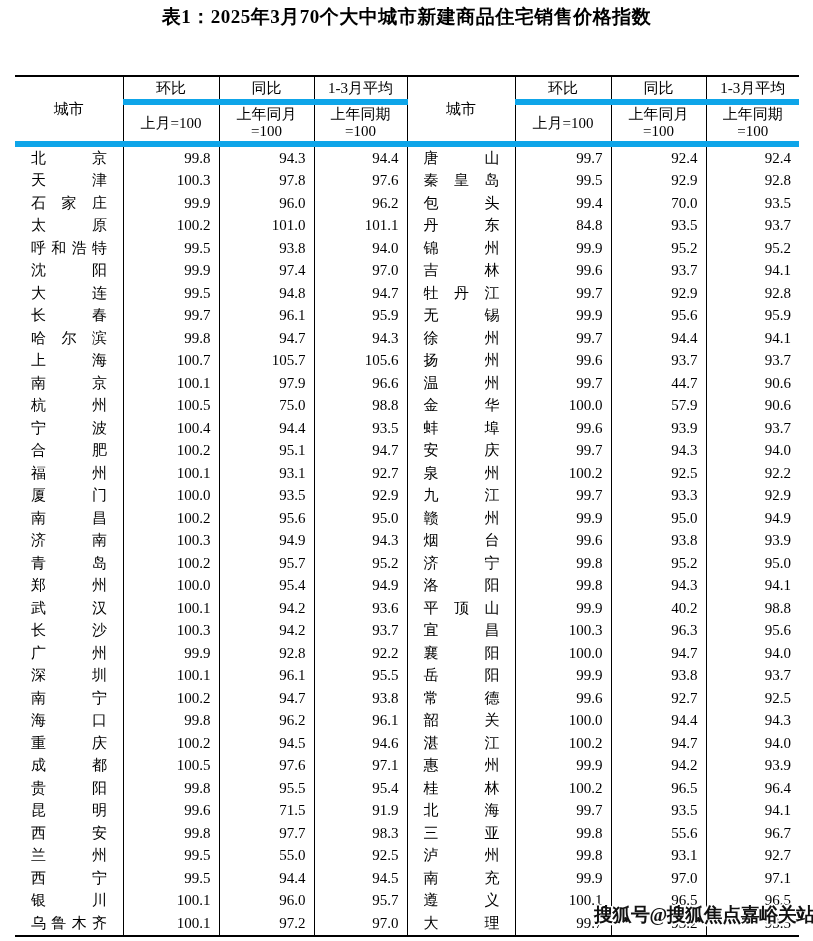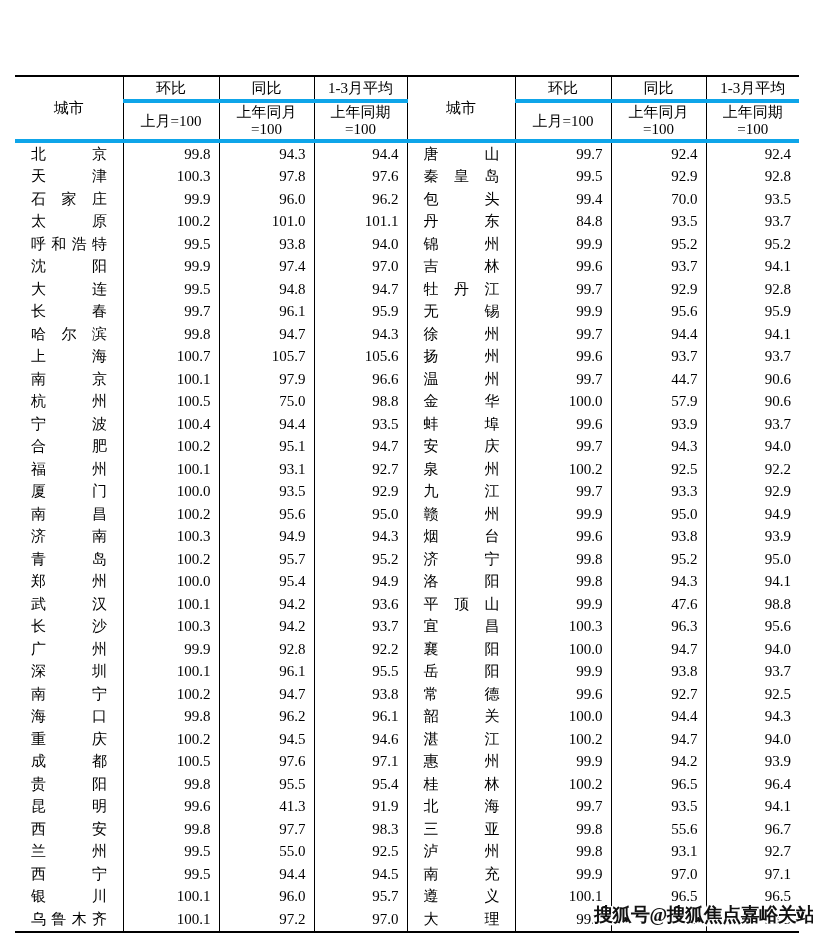--- a/index.html
+++ b/index.html
@@ -40,21 +40,21 @@
   th {
     font-weight: normal;
     text-align: center;
     vertical-align: middle;
     padding: 0;
   }
   .h1row th { height: 22px; }
   .h2row th { height: 36px; line-height: 17px; }
   .sub-label { white-space: pre-line; }
   .bl { border-left: 1px solid #000; }
-  .hb { border-bottom: 4px solid #0ea5e9; }
+  .hb { border-bottom: 6px solid #0ea5e9; }
   .data-row td {
     height: 22.5px;
     padding: 0;
     vertical-align: middle;
   }
   td.value-cell {
     text-align: right;
     padding-right: 8px;
   }
   td.city-cell { padding-left: 16px; }
@@ -77,20 +77,21 @@
     text-shadow:
       -2px 0 0 #fff, 2px 0 0 #fff, 0 -2px 0 #fff, 0 2px 0 #fff,
       -1px -1px 0 #fff, 1px -1px 0 #fff, -1px 1px 0 #fff, 1px 1px 0 #fff;
   }
 </style>
 </head>
 <body>
 
 <div class="page">
 
+  <div class="doc-title">表1：2025年3月70个大中城市新建商品住宅销售价格指数</div>
 
   <table class="price-table">
     <colgroup>
       <col class="c-city">
         <col class="c-val">
         <col class="c-val2">
         <col class="c-val3">
       <col class="c-city">
         <col class="c-val">
         <col class="c-val2">
@@ -321,21 +322,21 @@
           <td class="value-cell bl">94.3</td>
           <td class="value-cell bl">94.1</td>
         </tr>
         <tr class="data-row">
           <td class="city-cell"><span class="city-name">武汉</span></td>
           <td class="value-cell bl">100.1</td>
           <td class="value-cell bl">94.2</td>
           <td class="value-cell bl">93.6</td>
           <td class="city-cell bl"><span class="city-name">平顶山</span></td>
           <td class="value-cell bl">99.9</td>
-          <td class="value-cell bl">47.6</td>
+          <td class="value-cell bl">40.2</td>
           <td class="value-cell bl">98.8</td>
         </tr>
         <tr class="data-row">
           <td class="city-cell"><span class="city-name">长沙</span></td>
           <td class="value-cell bl">100.3</td>
           <td class="value-cell bl">94.2</td>
           <td class="value-cell bl">93.7</td>
           <td class="city-cell bl"><span class="city-name">宜昌</span></td>
           <td class="value-cell bl">100.3</td>
           <td class="value-cell bl">96.3</td>
@@ -407,21 +408,21 @@
           <td class="value-cell bl">95.5</td>
           <td class="value-cell bl">95.4</td>
           <td class="city-cell bl"><span class="city-name">桂林</span></td>
           <td class="value-cell bl">100.2</td>
           <td class="value-cell bl">96.5</td>
           <td class="value-cell bl">96.4</td>
         </tr>
         <tr class="data-row">
           <td class="city-cell"><span class="city-name">昆明</span></td>
           <td class="value-cell bl">99.6</td>
-          <td class="value-cell bl">41.3</td>
+          <td class="value-cell bl">71.5</td>
           <td class="value-cell bl">91.9</td>
           <td class="city-cell bl"><span class="city-name">北海</span></td>
           <td class="value-cell bl">99.7</td>
           <td class="value-cell bl">93.5</td>
           <td class="value-cell bl">94.1</td>
         </tr>
         <tr class="data-row">
           <td class="city-cell"><span class="city-name">西安</span></td>
           <td class="value-cell bl">99.8</td>
           <td class="value-cell bl">97.7</td>

